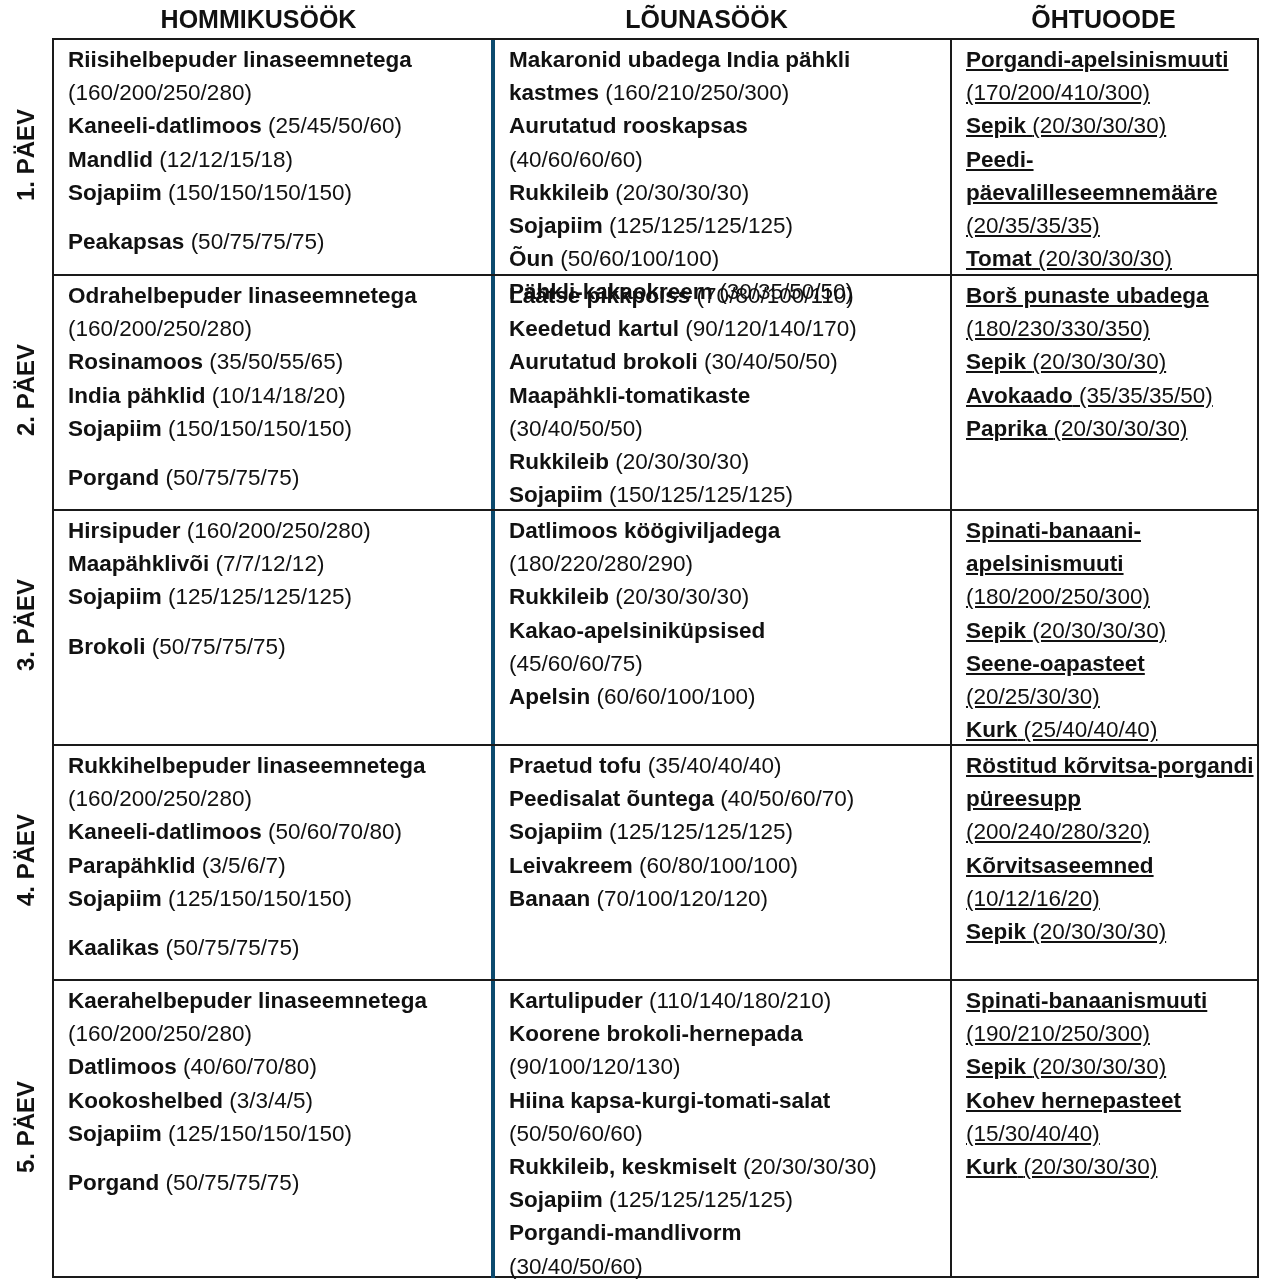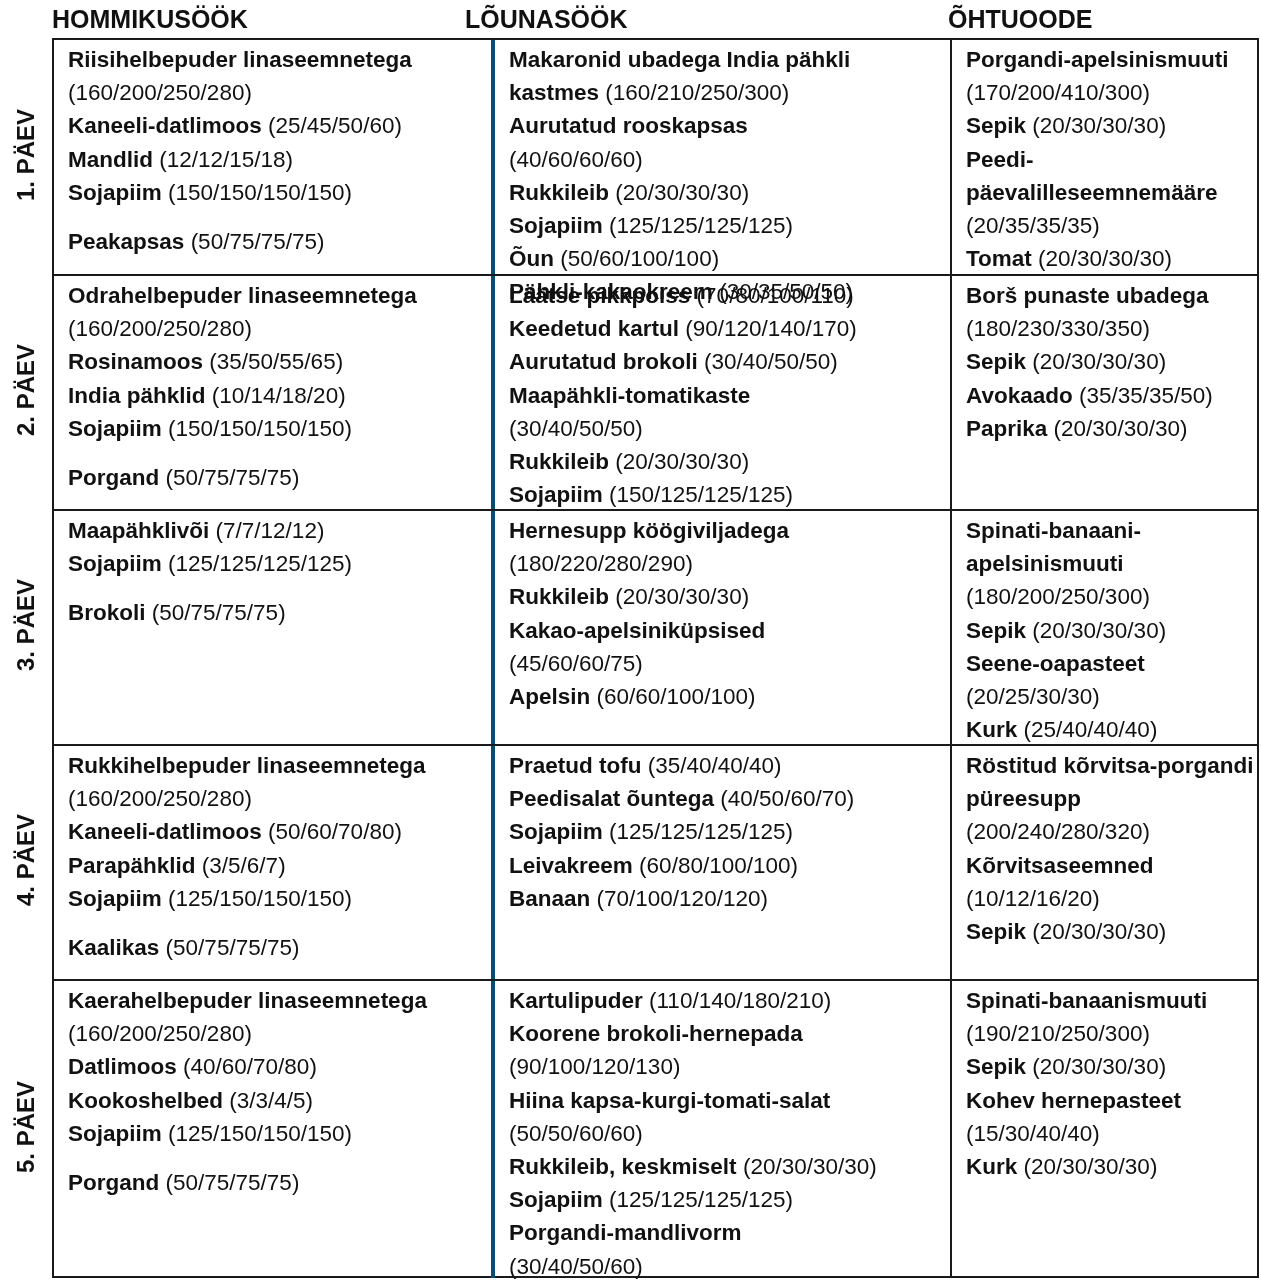--- a/index.html
+++ b/index.html
@@ -1,30 +1,30 @@
 <!DOCTYPE html>
 <html><head>
 <meta charset="utf-8">
 <style>
   html, body { margin: 0; padding: 0; background: #ffffff; }
   body { width: 1261px; height: 1280px; position: relative; overflow: hidden;
          font-family: "Liberation Sans", sans-serif; color: #111111; }
-  .hdr { position: absolute; top: 0; height: 38px; line-height: 38px; 
+  .hdr { position: absolute; top: 0; height: 38px; line-height: 38px; text-align: center;
          font-weight: bold; font-size: 25px; letter-spacing: 0px; }
   .hdr-b { left: 52px; width: 413px; }
   .hdr-l { left: 465px; width: 483px; }
   .hdr-d { left: 948px; width: 311px; }
   .grid { position: absolute; left: 52px; top: 38px; width: 1207px; height: 1240px;
           border: 2px solid #1a1a1a; box-sizing: border-box; }
   .row { position: absolute; left: 0; width: 100%; box-sizing: border-box; }
   .row + .row { border-top: 2px solid #1a1a1a; }
   .cell { position: absolute; top: 0; bottom: 0; box-sizing: border-box; padding: 3px 0 0 14px; }
   .c-b { left: 0; width: 413px; }
   .c-l { left: 437px; width: 386px; border-left: 4px solid #0c4a6e; }
-  .c-d { left: 896px; width: 309px; border-left: 2px solid #1a1a1a; }
+  .c-d { left: 896px; width: 309px; border-left: 2px solid #1a1a1a; text-decoration: underline; }
   .item { font-size: 22.5px; line-height: 33.2px; white-space: normal; }
   .item .nm { font-weight: bold; }
   .item .qt { font-weight: normal; }
   .item.gap { margin-top: 16px; }
   .daylabel { position: absolute; left: 0; width: 52px; display: flex; align-items: center;
               justify-content: center; }
   .daylabel span { display: block; transform: rotate(-90deg); white-space: nowrap;
                    font-weight: bold; font-size: 24px; }
 </style>
 </head>
@@ -93,26 +93,27 @@
       </div>
       <div class="cell c-d">
         <div class="item"><span class="nm">Borš punaste ubadega</span><br><span class="qt">(180/230/330/350)</span></div>
         <div class="item"><span class="nm">Sepik</span> <span class="qt">(20/30/30/30)</span></div>
         <div class="item"><span class="nm">Avokaado</span> <span class="qt">(35/35/35/50)</span></div>
         <div class="item"><span class="nm">Paprika</span> <span class="qt">(20/30/30/30)</span></div>
       </div>
     </div>
     <div class="row" style="top: 469px; height: 235px;">
       <div class="cell c-b">
+        <div class="item"><span class="nm">Hirsipuder</span> <span class="qt">(160/200/250/280)</span></div>
         <div class="item"><span class="nm">Maapähklivõi</span> <span class="qt">(7/7/12/12)</span></div>
         <div class="item"><span class="nm">Sojapiim</span> <span class="qt">(125/125/125/125)</span></div>
         <div class="item gap"><span class="nm">Brokoli</span> <span class="qt">(50/75/75/75)</span></div>
       </div>
       <div class="cell c-l">
-        <div class="item"><span class="nm">Hernesupp köögiviljadega</span><br><span class="qt">(180/220/280/290)</span></div>
+        <div class="item"><span class="nm">Datlimoos köögiviljadega</span><br><span class="qt">(180/220/280/290)</span></div>
         <div class="item"><span class="nm">Rukkileib</span> <span class="qt">(20/30/30/30)</span></div>
         <div class="item"><span class="nm">Kakao-apelsiniküpsised</span> <span class="qt">(45/60/60/75)</span></div>
         <div class="item"><span class="nm">Apelsin</span> <span class="qt">(60/60/100/100)</span></div>
       </div>
       <div class="cell c-d">
         <div class="item"><span class="nm">Spinati-banaani-apelsinismuuti</span><br><span class="qt">(180/200/250/300)</span></div>
         <div class="item"><span class="nm">Sepik</span> <span class="qt">(20/30/30/30)</span></div>
         <div class="item"><span class="nm">Seene-oapasteet</span><br><span class="qt">(20/25/30/30)</span></div>
         <div class="item"><span class="nm">Kurk</span> <span class="qt">(25/40/40/40)</span></div>
       </div>

